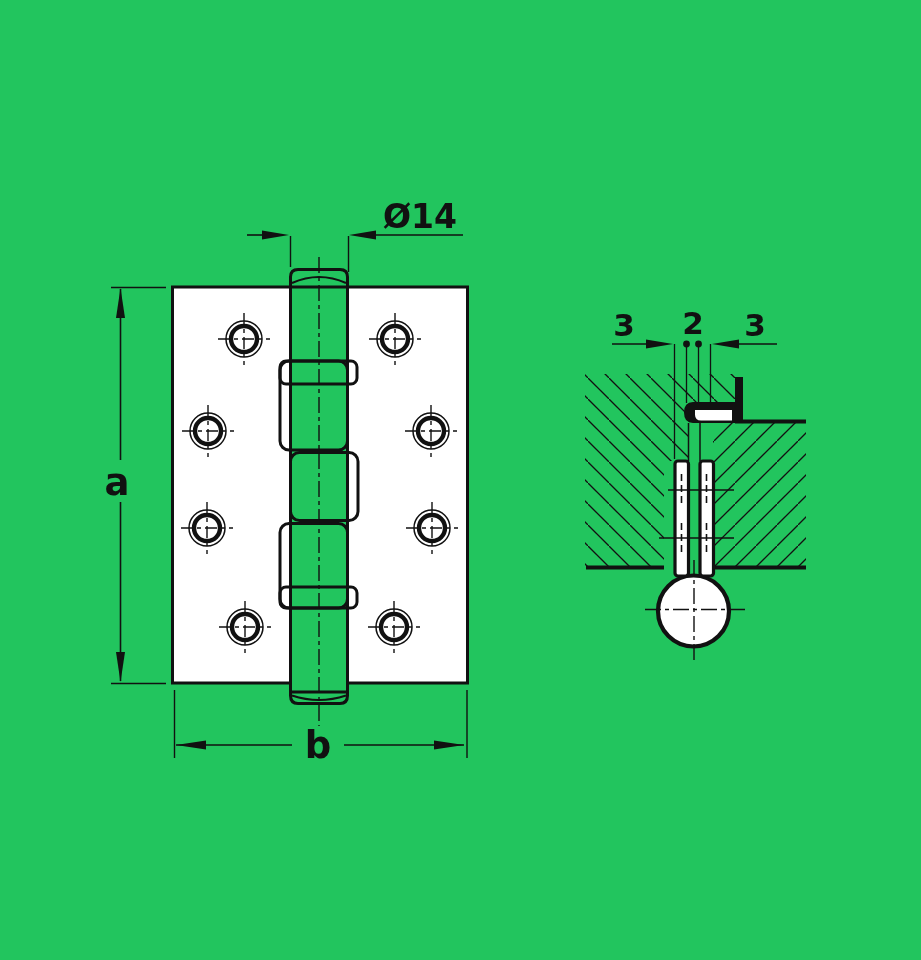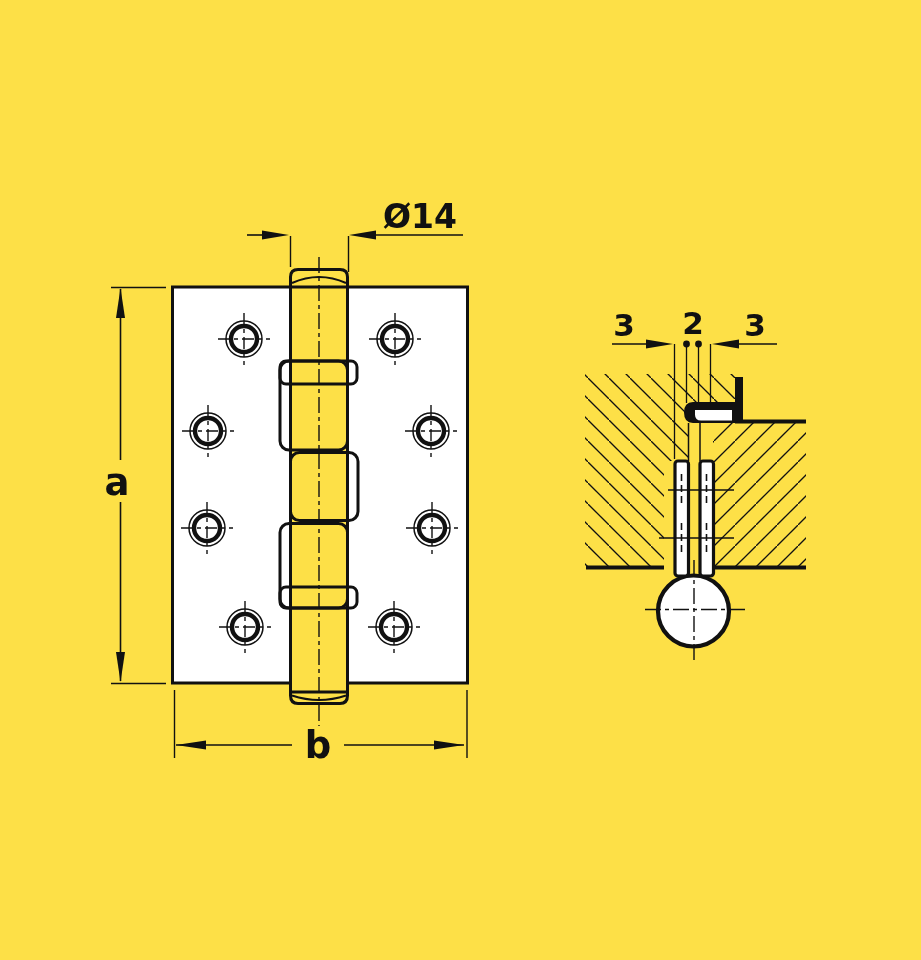--- a/index.html
+++ b/index.html
@@ -1,16 +1,16 @@
 <!DOCTYPE html>
 <html><head>
 <meta charset="utf-8">
 <style>
   html,body{margin:0;padding:0;background:#fff;}
-  #canvas{position:relative;width:921px;height:960px;background:#fde047;overflow:hidden;
+  #canvas{position:relative;width:921px;height:960px;background:#22c55e;overflow:hidden;
           font-family:"DejaVu Sans","Liberation Sans",sans-serif;}
   svg{position:absolute;left:0;top:0;}
   text{font-family:"DejaVu Sans","Liberation Sans",sans-serif;font-weight:700;fill:#111;}
 </style>
 </head>
 <body>
 
 <div id="canvas">
 <svg width="921" height="960" viewBox="0 0 921 960">
   <defs>

